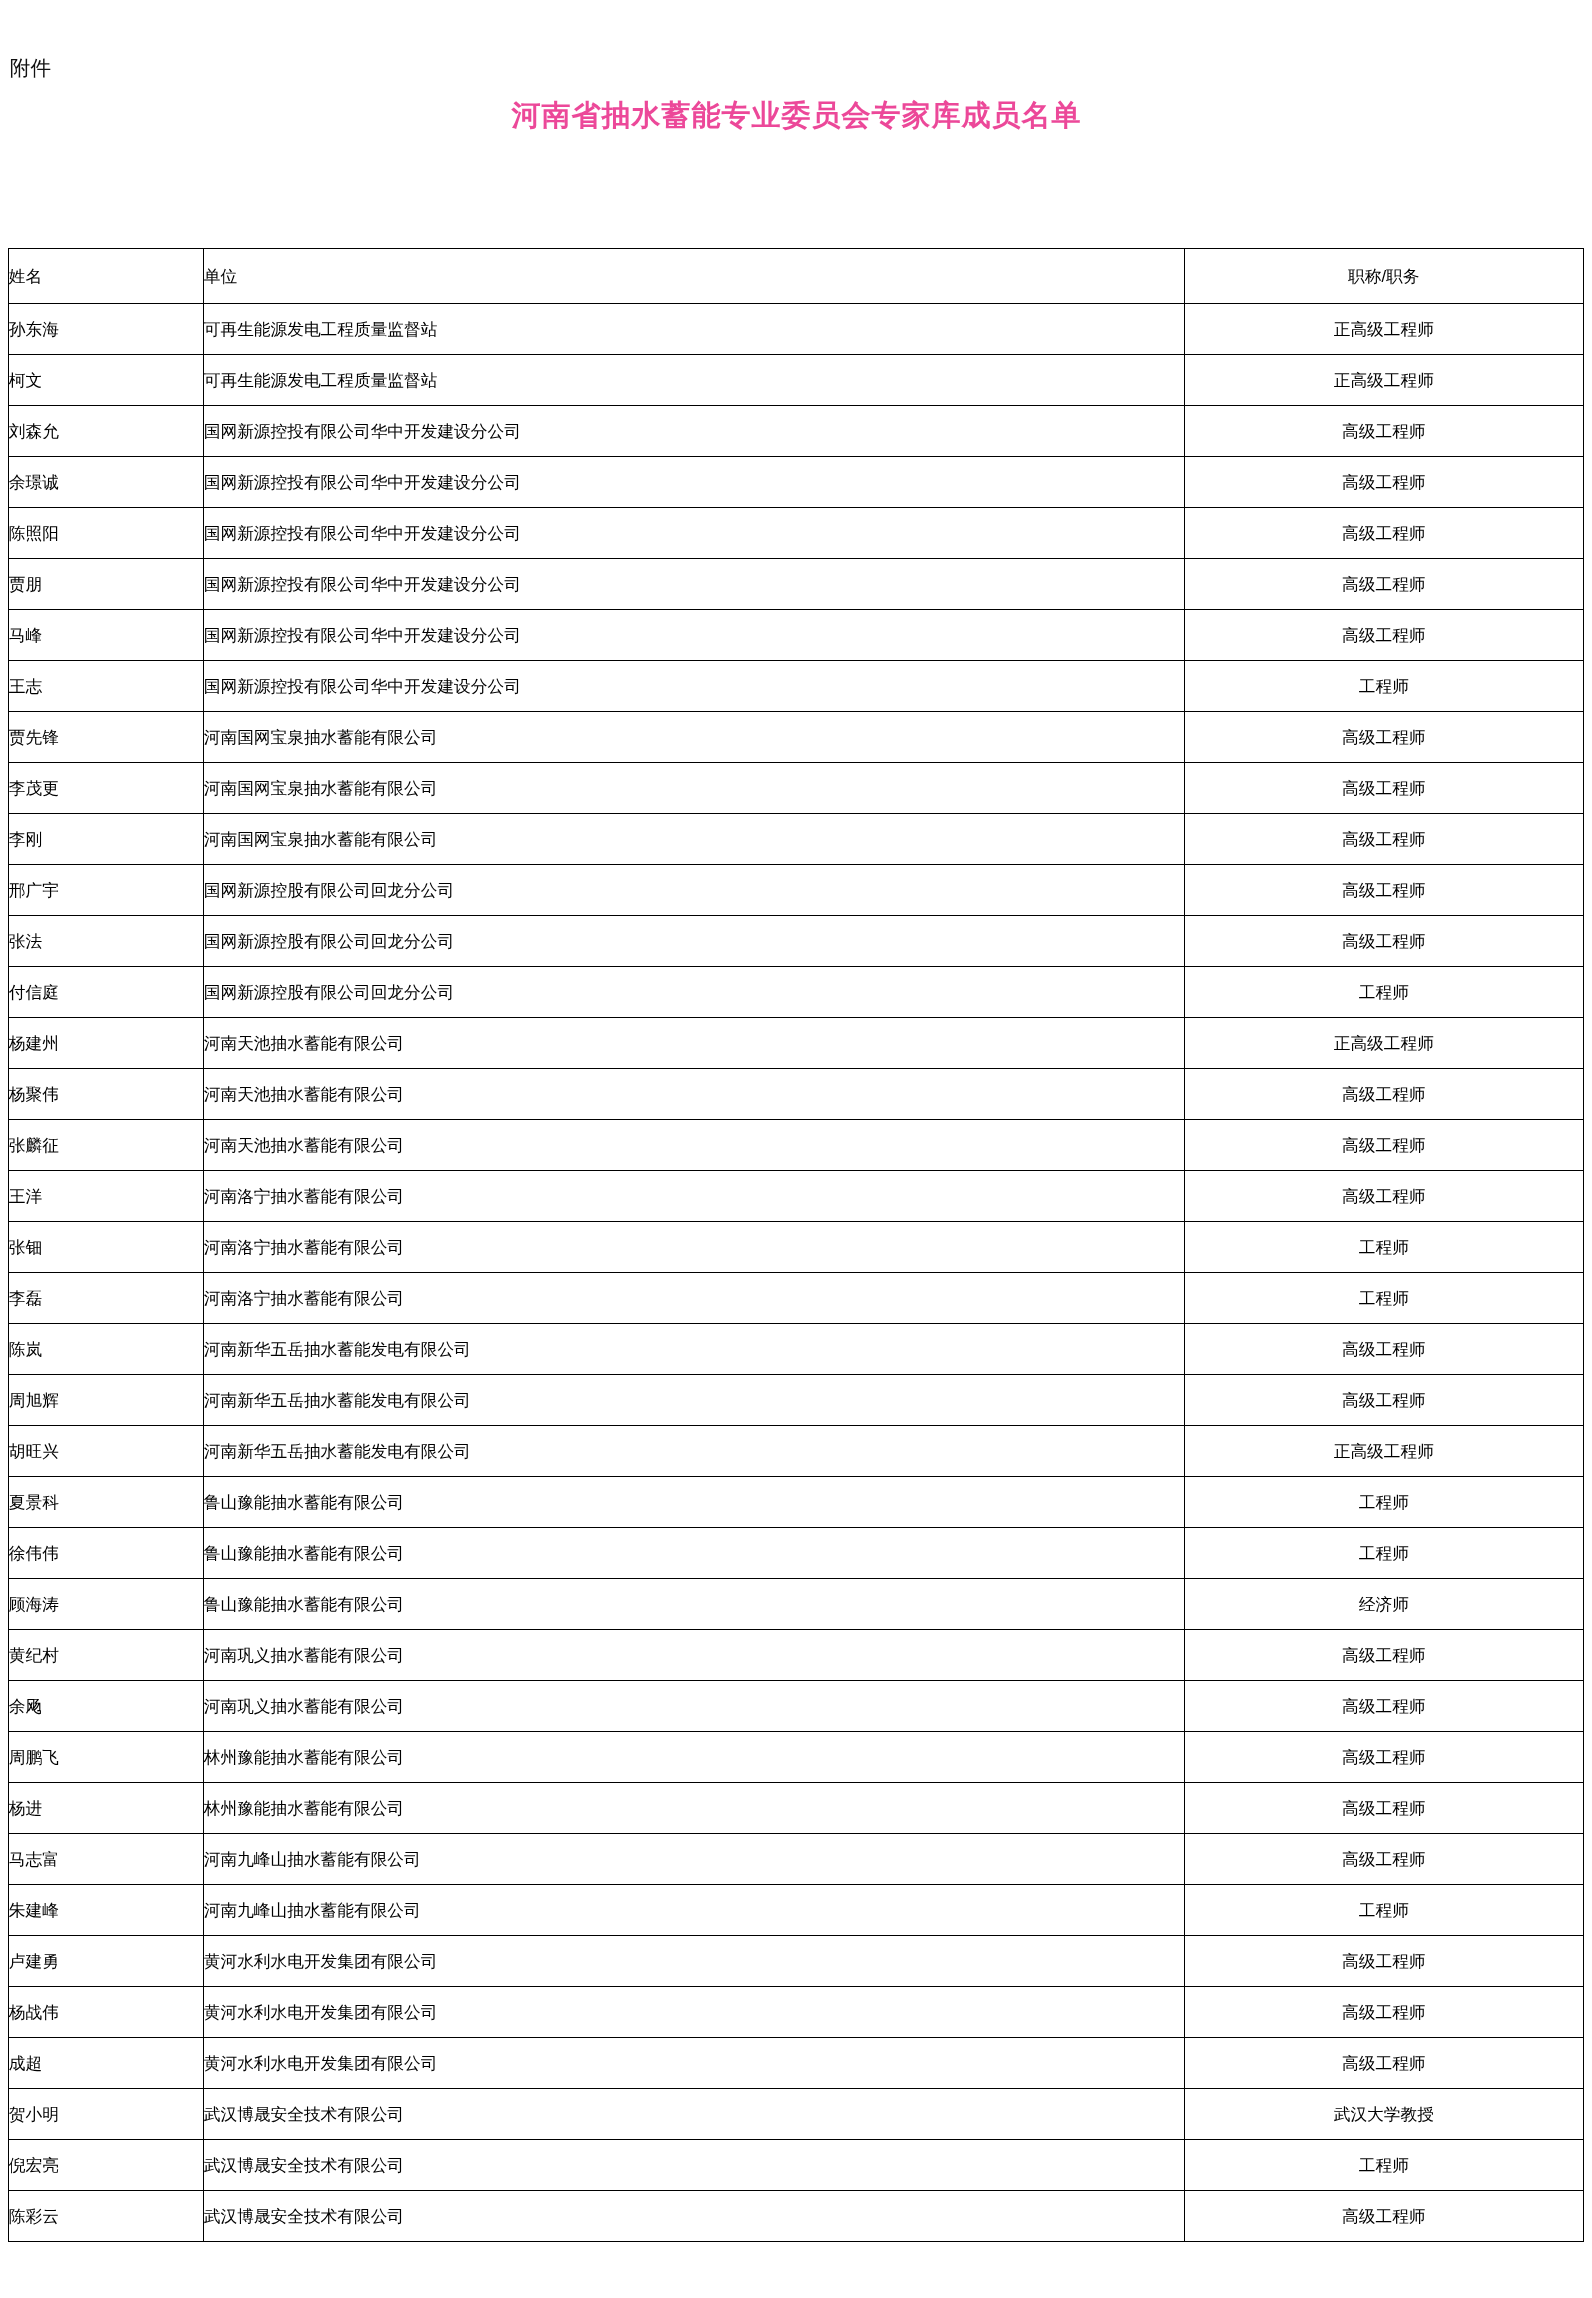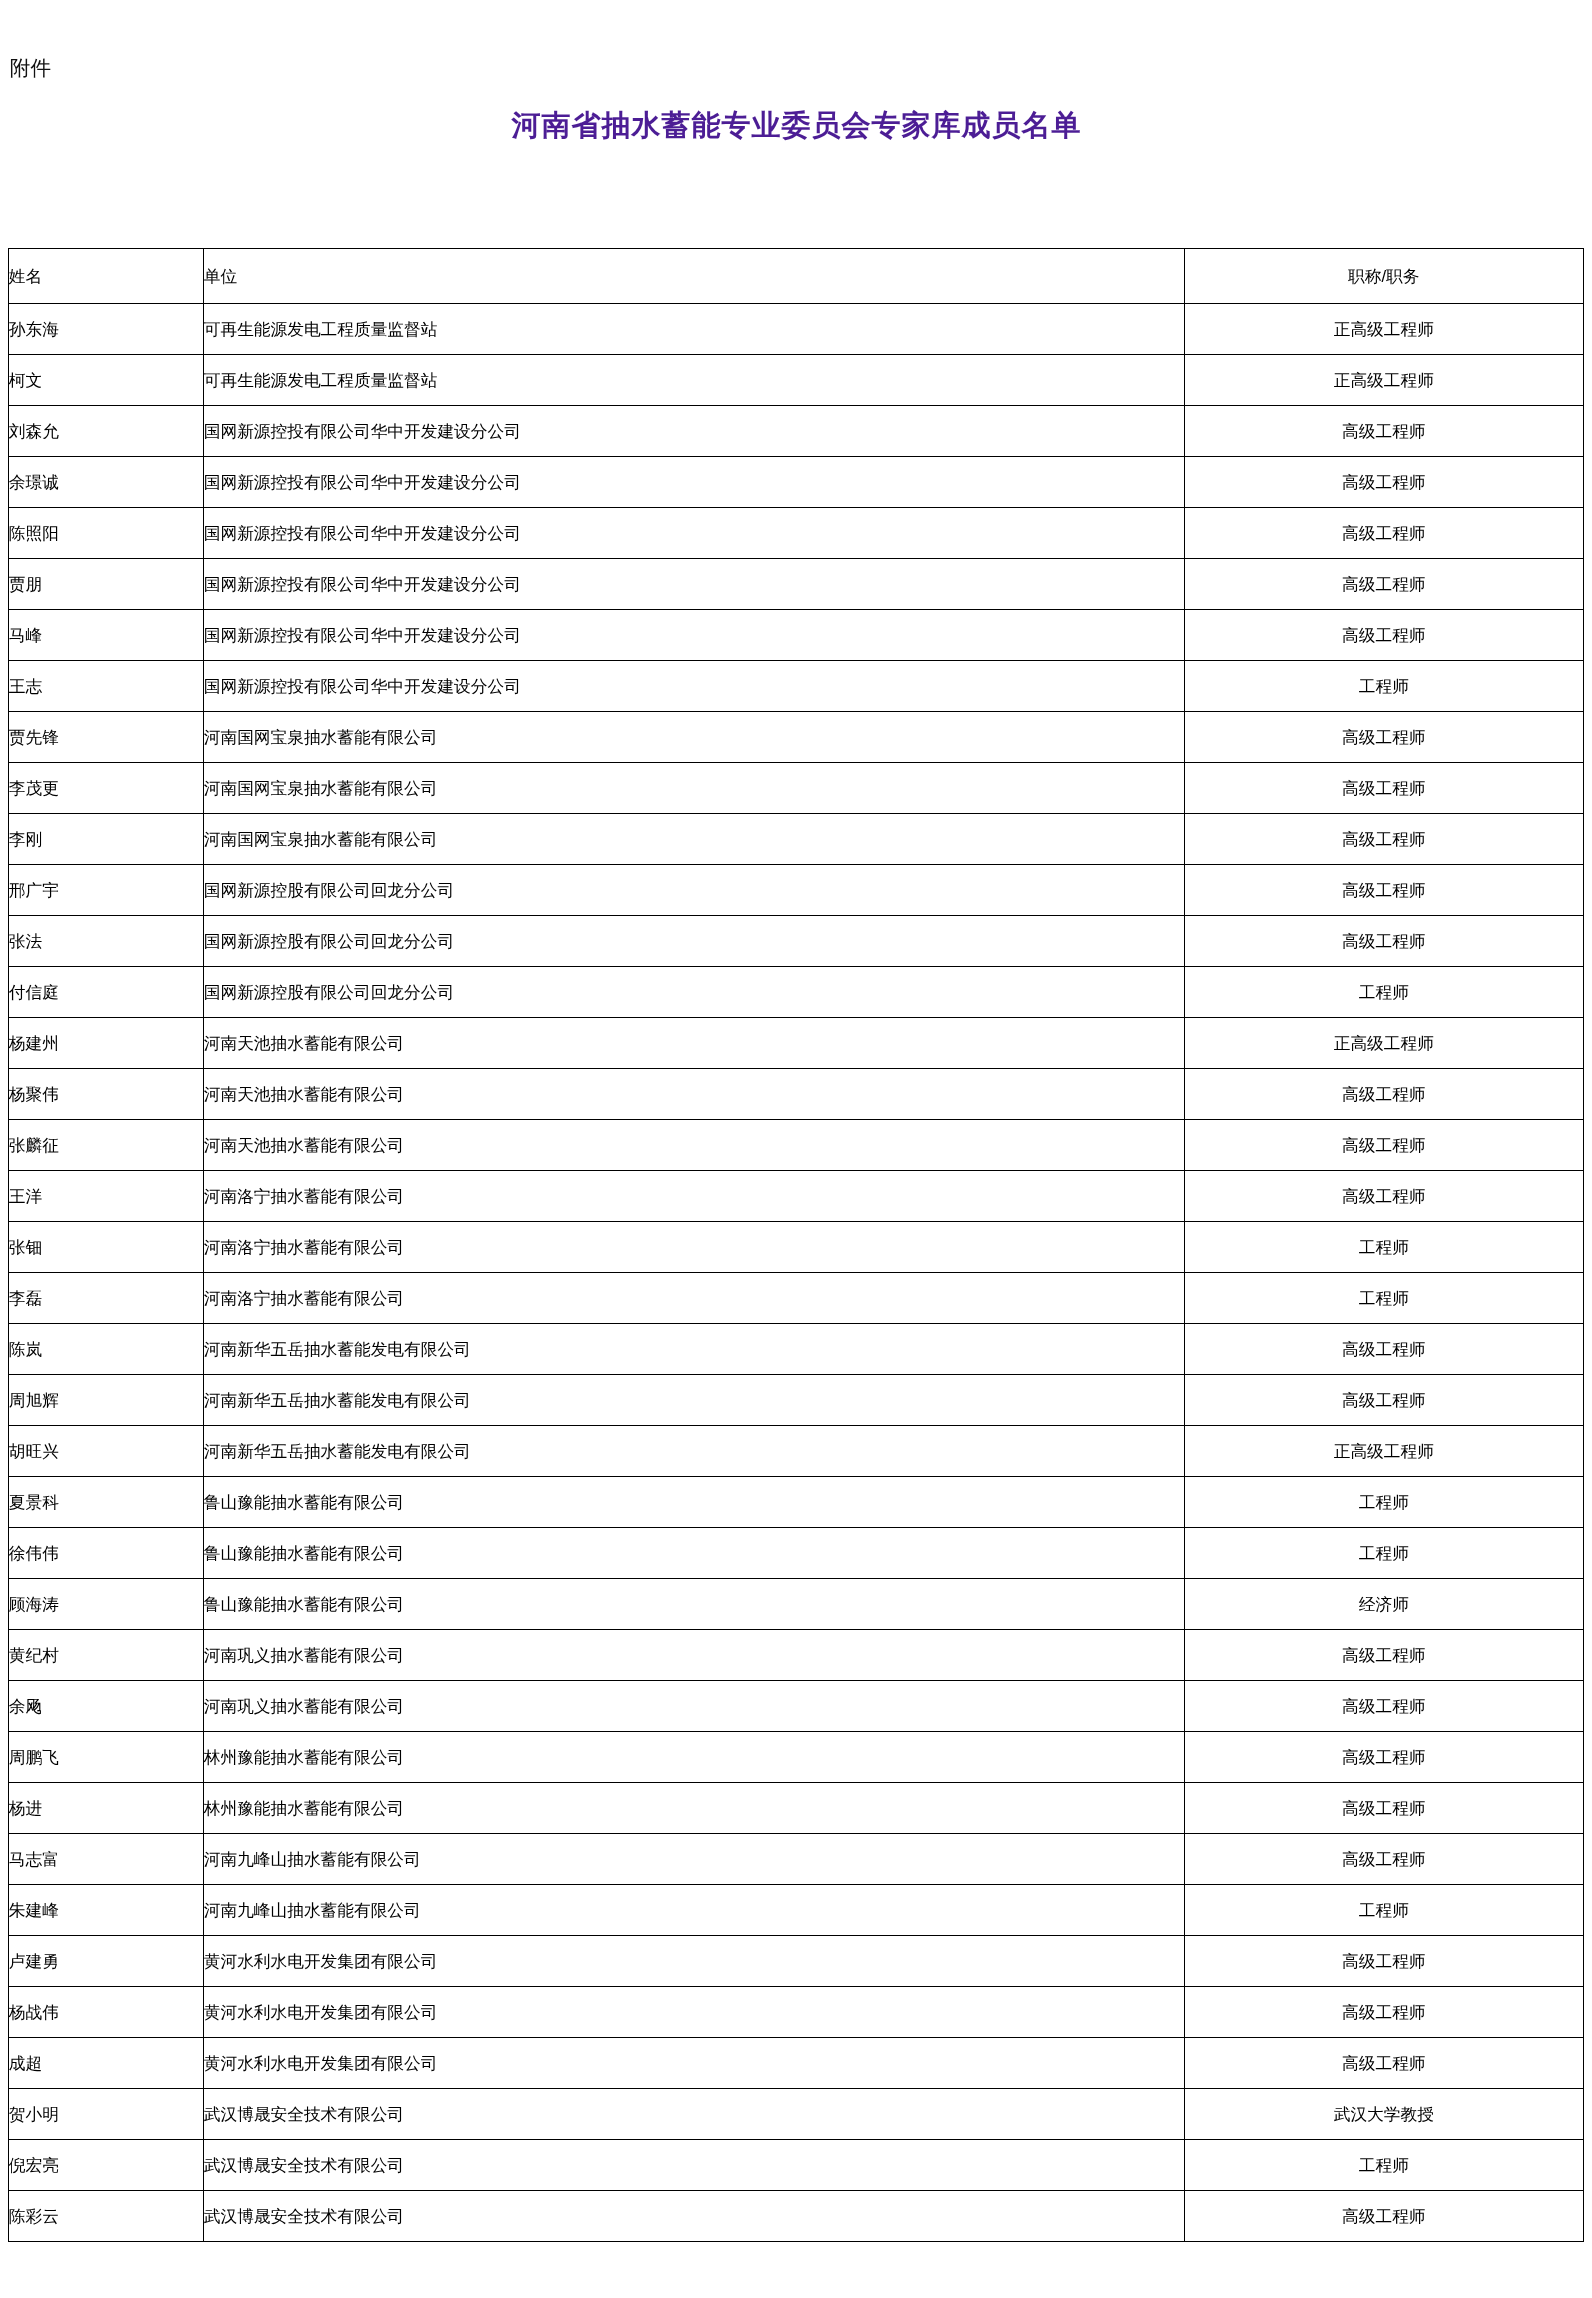--- a/index.html
+++ b/index.html
@@ -20,27 +20,27 @@
   .attachment-label {
     position: absolute;
     top: 5.9px;
     left: 9.8px;
     font-size: 20.6px;
     color: #111111;
     margin-top: 48px;
   }
   .doc-title {
     position: absolute;
-    top: 106px;
+    top: 96px;
     left: 0;
     width: 100%;
     text-align: center;
     font-size: 29px;
     font-weight: bold;
-    color: #4c1d95;
+    color: #ec4899;
     letter-spacing: 1px;
   }
   table.members {
     position: absolute;
     top: 248px;
     left: 7.8px;
     width: 1575px;
     border-collapse: collapse;
     table-layout: fixed;
     font-size: 16.7px;

